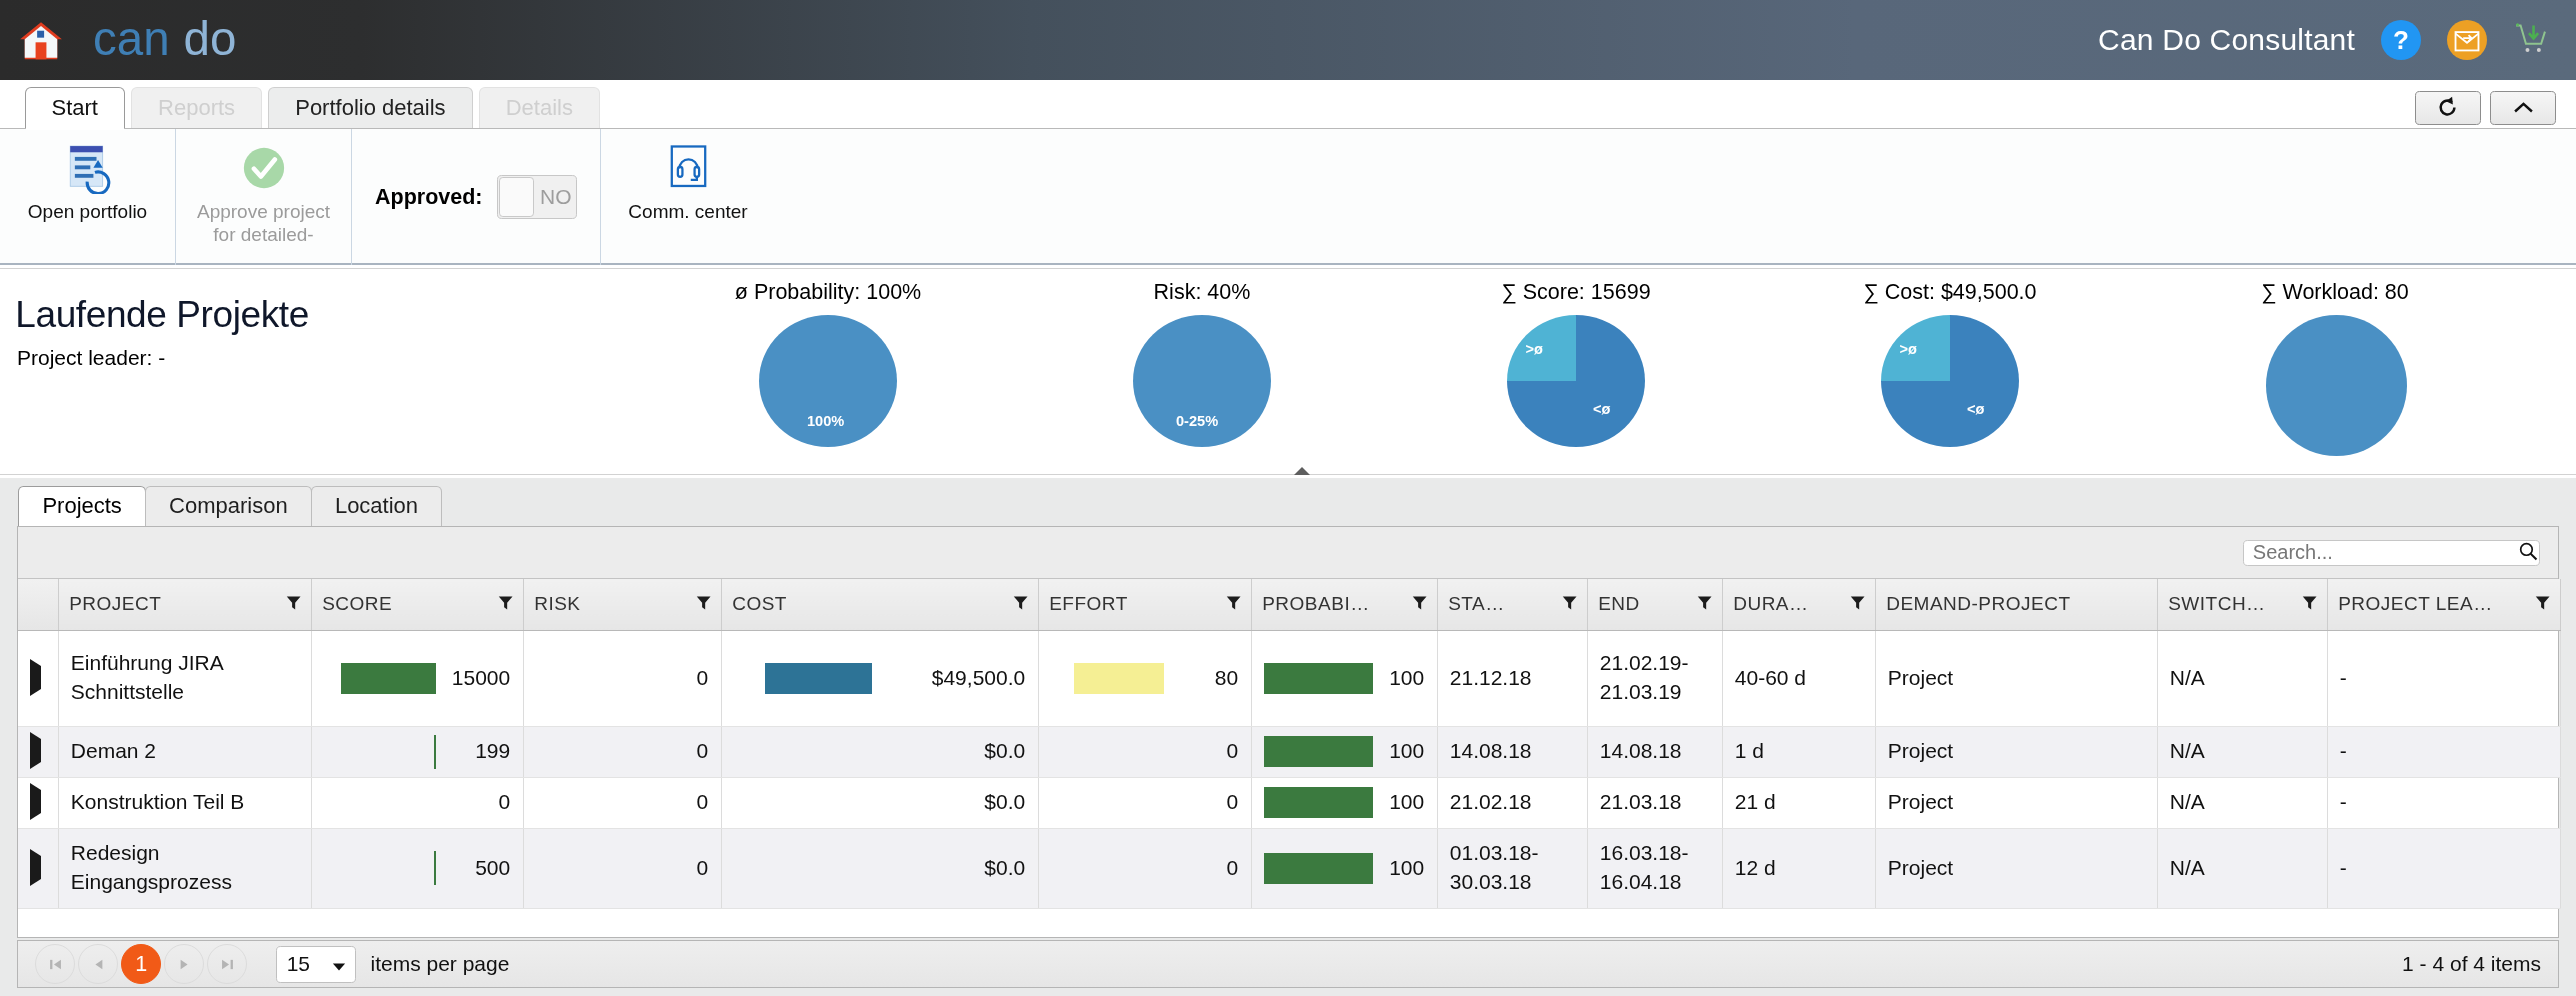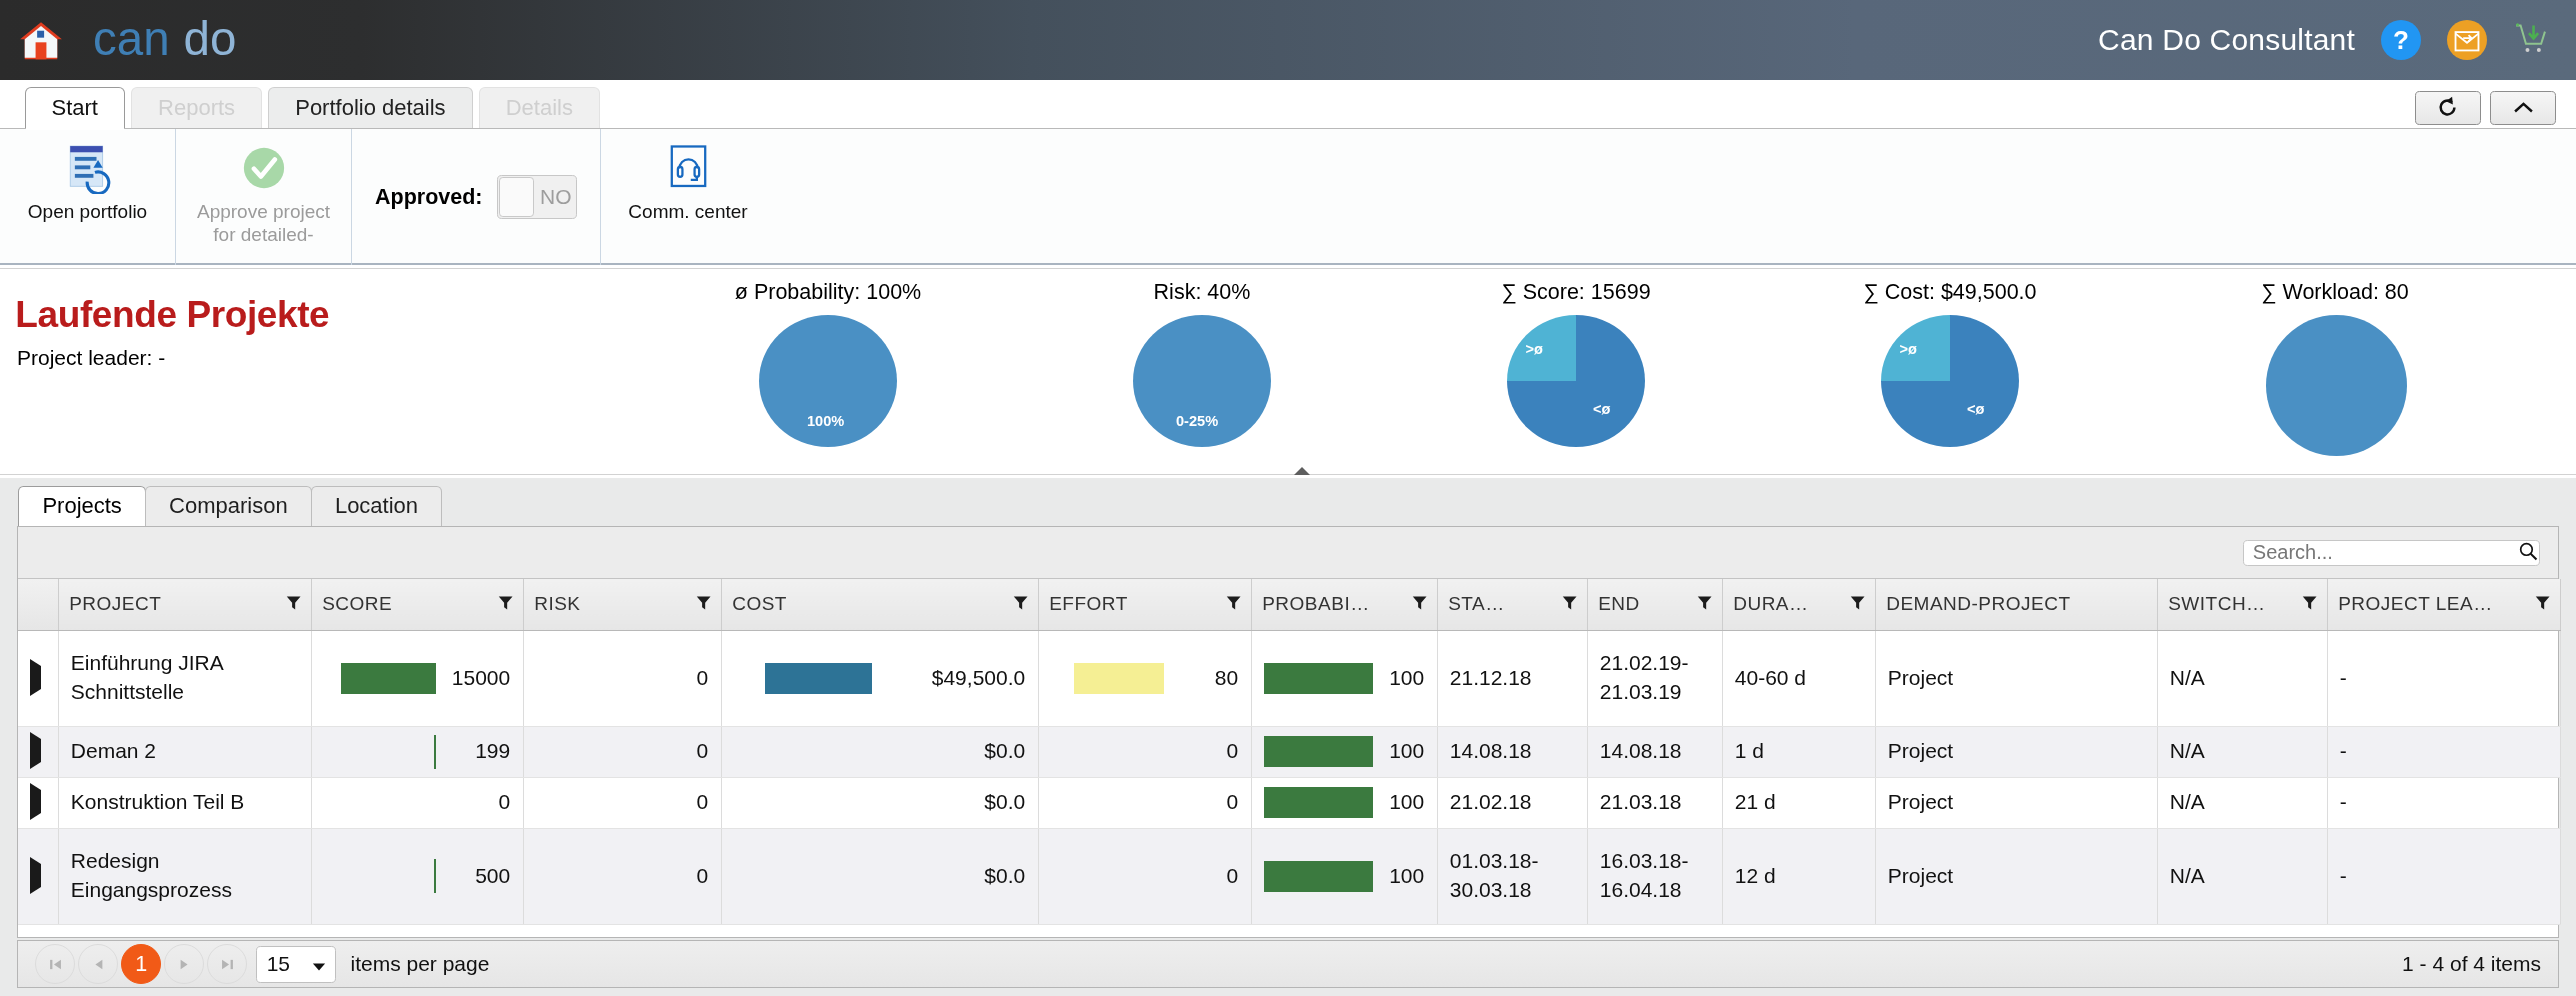--- a/index.html
+++ b/index.html
@@ -69,21 +69,21 @@
     background: #f0f0f0; display: flex; align-items: center;
   }
   .toggle-knob { width: 35px; height: 40px; margin: 0 1.5px; background: #fafafa; border: 0.8px solid #c9c9c9; border-radius: 3.8px; }
   .toggle-txt { font-size: 21px; color: #9d9d9d; margin-left: 4.6px; }
 
   
   .summary {
     position: absolute; left: 0; top: 268px; width: 2576px; height: 207px;
     background: #ffffff; border: 0.8px solid #d2d2d2; border-left: 0; border-right: 0;
   }
-  .summary-title { position: absolute; left: 15.3px; top: 24.5px; font-size: 37px; font-weight: bold; color: #b91c1c; letter-spacing: -0.4px; }
+  .summary-title { position: absolute; left: 15.3px; top: 24.5px; font-size: 37px; font-weight: normal; color: #0f172a; letter-spacing: -0.4px; }
   .summary-sub { position: absolute; left: 17px; top: 77px; font-size: 21px; color: #000; }
   .kpi { position: absolute; top: 10.7px; width: 276px; text-align: center; }
   .kpi-title { font-size: 21.5px; color: #000; white-space: nowrap; }
   .kpi-chart { margin: 10.7px auto 0; position: relative; width: 138px; height: 132px; }
   .pie { width: 138px; height: 132px; border-radius: 50%; }
   .pie-label { position: absolute; color: #fff; font-size: 14.6px; font-weight: bold; }
   .summary-collapse {
     position: absolute; left: 1294px; bottom: -0.8px; width: 0; height: 0;
     border-left: 8.4px solid transparent; border-right: 8.4px solid transparent; border-bottom: 8.4px solid #5e5e5e;
   }
@@ -127,21 +127,21 @@
   .barcell { display: flex; align-items: center; justify-content: flex-end; gap: 0; }
   .bar { height: 31px; }
   .bar-min { width: 2.3px; height: 34px; }
   .barcell .val { min-width: 74px; text-align: right; }
   .cost-cell { display: flex; align-items: center; justify-content: flex-end; }
   .cost-cell .val { min-width: 129px; text-align: right; }
 
   .pager { position: absolute; left: 17px; top: 462px; width: 2542px; height: 48px; background: linear-gradient(#eeeeee,#e6e6e6); border: 0.8px solid #b5b5b5; display: flex; align-items: center; padding: 0 17px; }
   .pbtn { width: 40px; height: 40px; border-radius: 50%; border: 0.8px solid #dcdcdc; display: flex; align-items: center; justify-content: center; margin-right: 3.1px; background: transparent; }
   .pbtn.cur { background: #f15a17; border-color: #f15a17; color: #fff; font-size: 21.5px; }
-  .pselect { margin-left: 6px; width: 80px; height: 37px; border: 0.8px solid #c0c0c0; border-radius: 4.6px; background: #fff; display: flex; align-items: center; justify-content: space-between; padding: 0 9.2px; font-size: 21px; color: #111; }
+  .pselect { margin-left: 26px; width: 80px; height: 37px; border: 0.8px solid #c0c0c0; border-radius: 4.6px; background: #fff; display: flex; align-items: center; justify-content: space-between; padding: 0 9.2px; font-size: 21px; color: #111; }
   .pipp { margin-left: 14px; font-size: 21px; color: #111; }
   .pinfo { margin-left: auto; font-size: 21px; color: #111; }
 </style>
 </head>
 <body>
 
 <div class="topbar">
   <div class="home-icon">
     <svg width="48" height="48" viewBox="0 0 62 62">
       <polygon points="31,8 58,30 52,30 52,56 10,56 10,30 4,30" fill="#e03c1f"></polygon>
@@ -458,21 +458,21 @@
               </div>
             </td>
           <td>21.02.18</td>
           <td>21.03.18</td>
           <td>21 d</td>
           <td>Project</td>
           <td>N/A</td>
           <td>-</td>
         </tr>
 
-        <tr class="alt" style="height:96px">
+        <tr class="alt" style="height:80px">
           <td><span class="expander"></span></td>
           <td>Redesign Eingangsprozess</td>
           <td class="num">
               <div class="barcell">
                 <span class="bar-min" style="background:#3b7a3f"></span>
                 <span class="val">500</span>
               </div>
             </td>
           <td class="num">0</td>
           <td>

